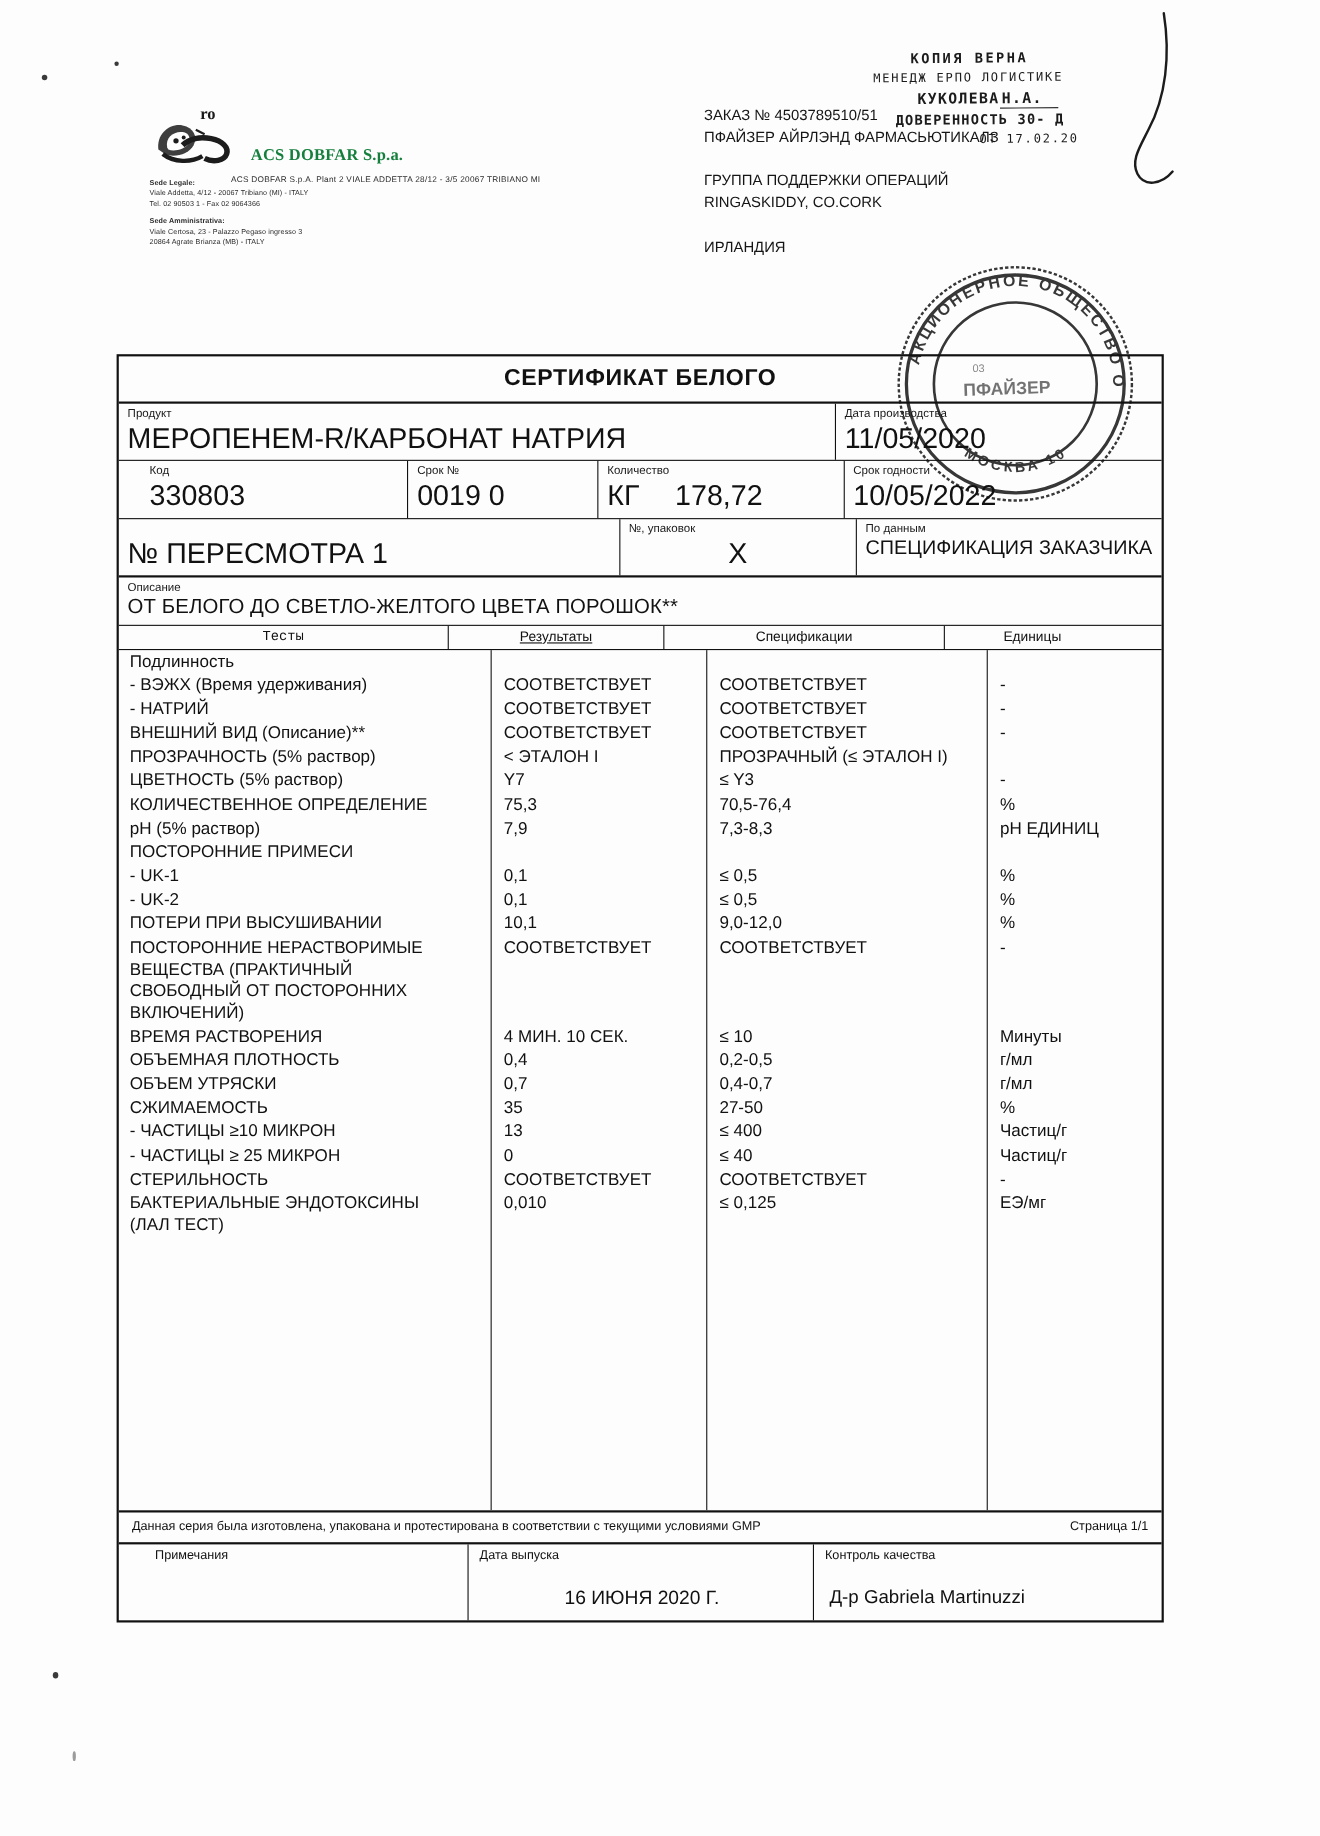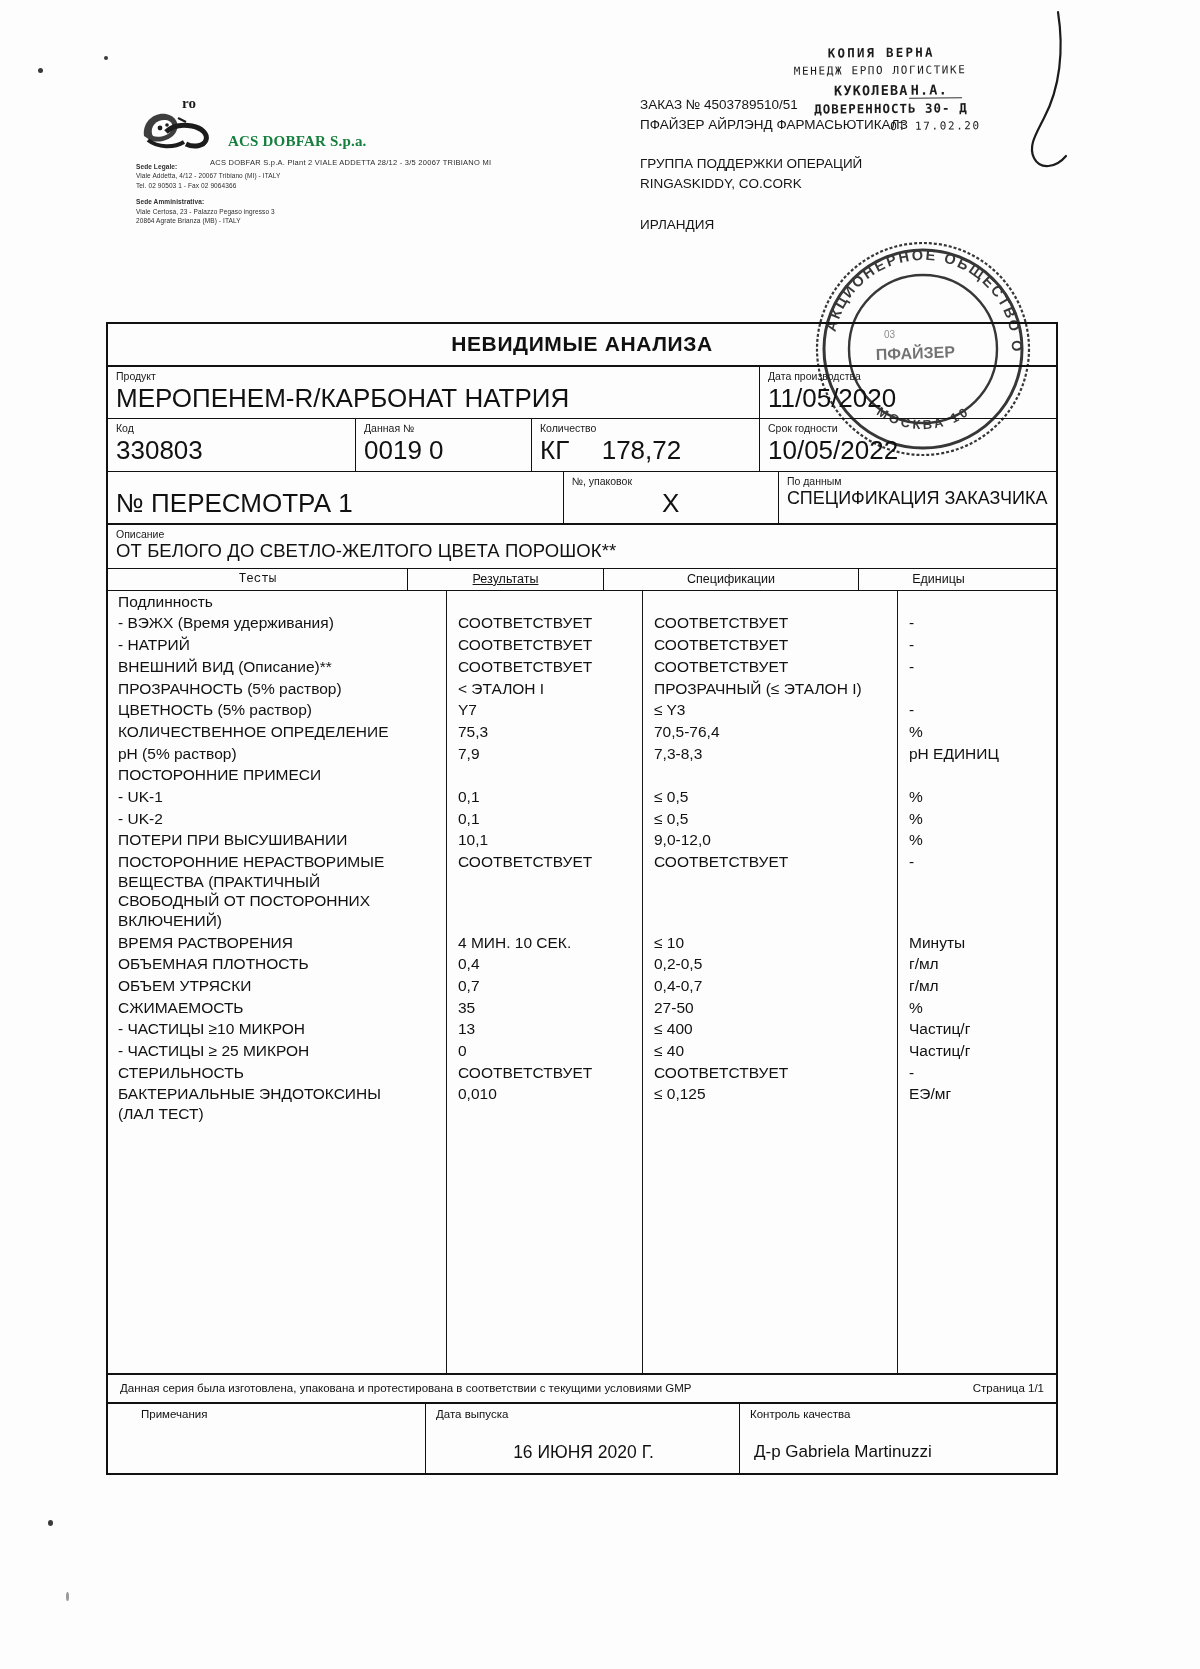--- a/index.html
+++ b/index.html
@@ -326,40 +326,40 @@
       <text font-family="Liberation Sans, sans-serif" font-size="13" font-weight="bold" fill="#1c1c1c" letter-spacing="3">
         <textPath href="#arcBot" startOffset="30%">МОСКВА 10</textPath>
       </text>
       <text x="64" y="122" font-family="Liberation Sans, sans-serif" font-size="16" font-weight="bold" fill="#1c1c1c" opacity=".7" transform="rotate(-2 64 122)">ПФАЙЗЕР</text>
       <text x="72" y="100" font-family="Liberation Sans, sans-serif" font-size="10" fill="#1c1c1c" opacity=".6">03</text>
     </svg>
   </div>
 
   <div class="cert">
 
-    <div class="title-bar bb-thick">НЕВИДИМЫЕ АНАЛИЗА</div>
+    <div class="title-bar bb-thick">СЕРТИФИКАТ БЕЛОГО</div>
 
     <div class="row bb">
       <div class="cell br" style="width:652px;">
         <div class="lbl-sm">Продукт</div>
         <div class="val-lg">МЕРОПЕНЕМ-R/КАРБОНАТ НАТРИЯ</div>
       </div>
       <div class="cell" style="width:294px;">
         <div class="lbl-sm">Дата производства</div>
         <div class="val-lg">11/05/2020</div>
       </div>
     </div>
 
     <div class="row bb">
-      <div class="cell br" style="width:248px;">
+      <div class="cell br" style="width:248px;margin-left:20px;">
         <div class="lbl-sm">Код</div>
         <div class="val-lg">330803</div>
       </div>
       <div class="cell br" style="width:176px;">
-        <div class="lbl-sm">Данная №</div>
+        <div class="lbl-sm">Срок №</div>
         <div class="val-lg">0019 0</div>
       </div>
       <div class="cell br" style="width:228px;">
         <div class="lbl-sm">Количество</div>
         <div class="val-lg">
           <span>КГ</span>
           <span style="display:inline-block;width:18px;"></span>
           <span>178,72</span>
         </div>
       </div>

